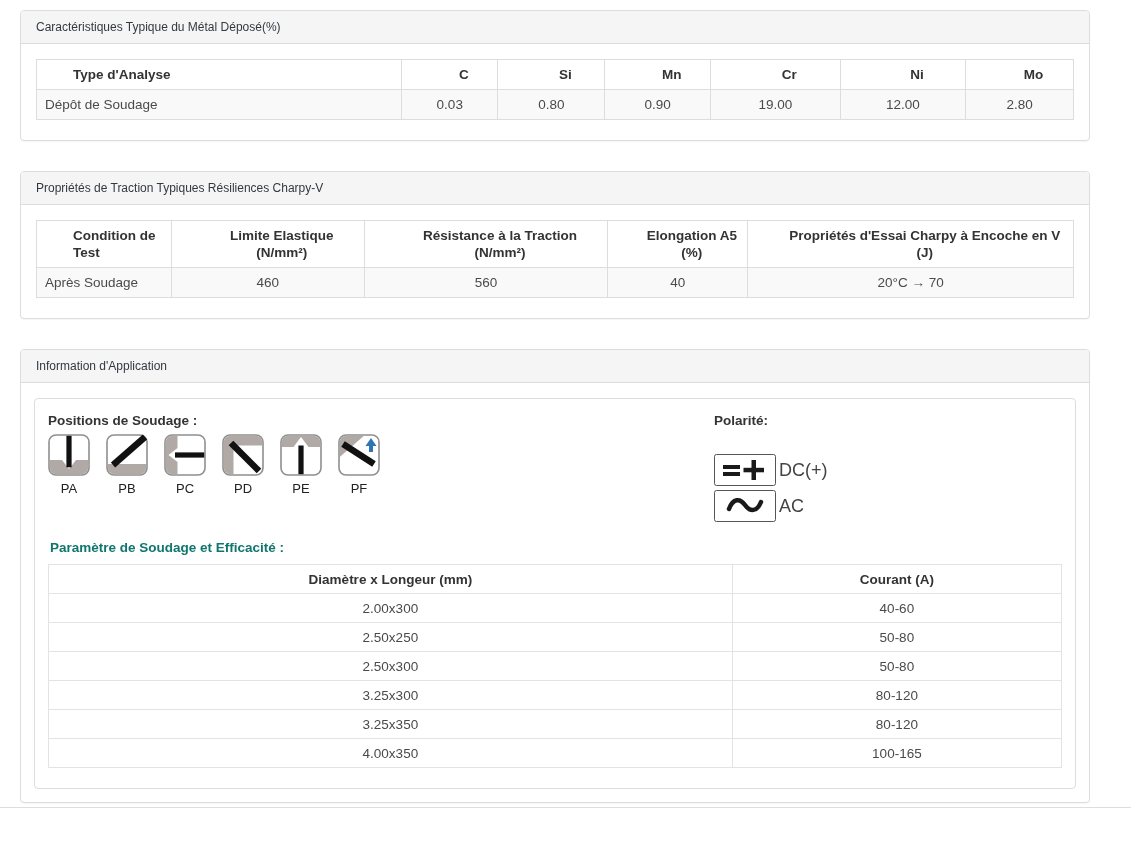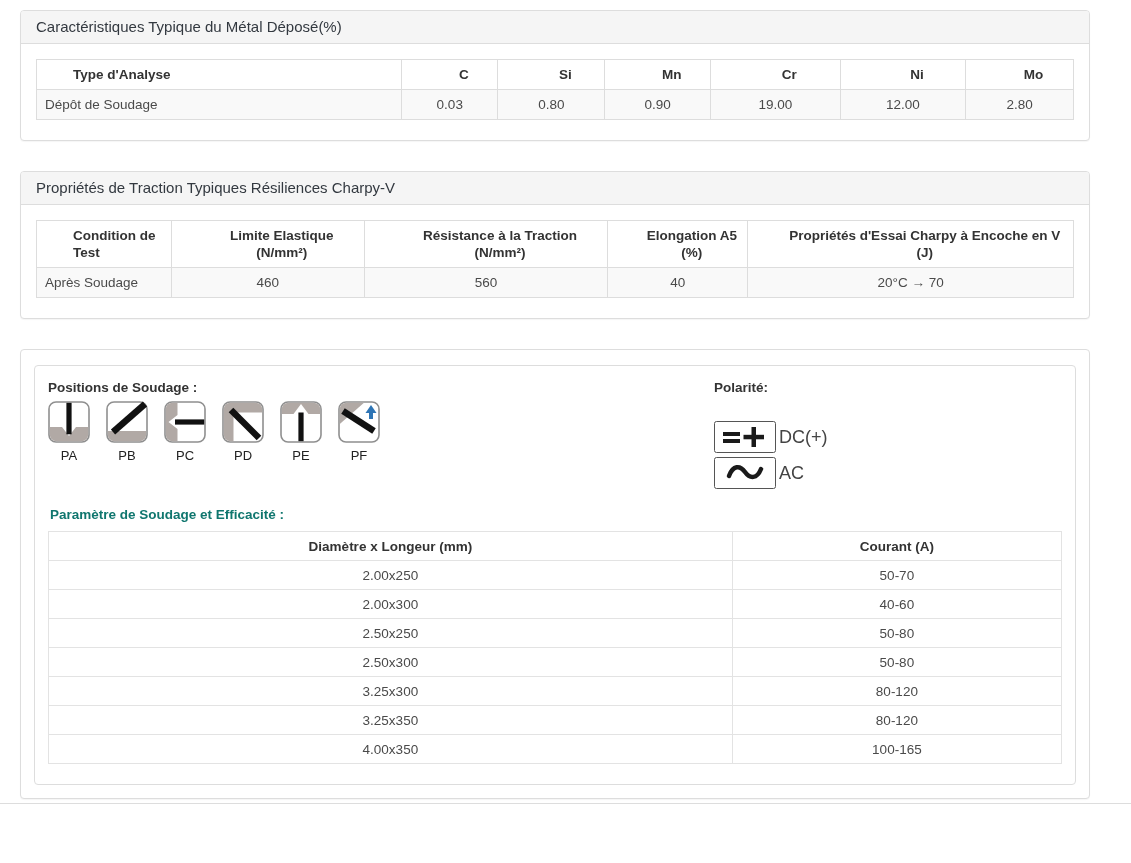--- a/index.html
+++ b/index.html
@@ -19,21 +19,21 @@
     margin-bottom: 30px;
     box-shadow: 0 1px 1px rgba(0,0,0,.04);
     background: #fff;
   }
   .panel:last-child { margin-bottom: 4px; }
   .panel-heading {
     background: #f5f5f5;
     border-bottom: 1px solid #ddd;
     border-radius: 3px 3px 0 0;
     padding: 8px 15px;
-    font-size: 15px;
+    font-size: 12px;
     color: #333940;
     line-height: 16px;
   }
   .panel-body { padding: 15px 15px 20px 15px; }
 
   
   table.data {
     width: 100%;
     border-collapse: collapse;
     font-size: 13.5px;
@@ -145,20 +145,21 @@
           <td>560</td>
           <td>40</td>
           <td>20°C → 70</td>
         </tr>
       </tbody>
         </table>
     </div>
   </div>
 
   <div class="panel">
+    <div class="panel-heading">Information d'Application</div>
     <div class="panel-body" style="padding:15px 13px 13px 13px;">
       <div class="well">
 
         <div class="app-top">
 
           <div class="positions-block">
             <div class="block-label">Positions de Soudage :</div>
             <div class="positions-row">
 
               <div class="position-item">
@@ -251,24 +252,20 @@
             <colgroup>
                 <col class="c-diam">
                 <col class="c-cour">
               </colgroup>
             <tbody>
                 <tr>
               <th>Diamètre x Longeur (mm)</th>
               <th>Courant (A)</th>
             </tr>
             <tr>
-              <td>2.00x250</td>
-              <td>50-70</td>
-            </tr>
-            <tr>
               <td>2.00x300</td>
               <td>40-60</td>
             </tr>
             <tr>
               <td>2.50x250</td>
               <td>50-80</td>
             </tr>
             <tr>
               <td>2.50x300</td>
               <td>50-80</td>

